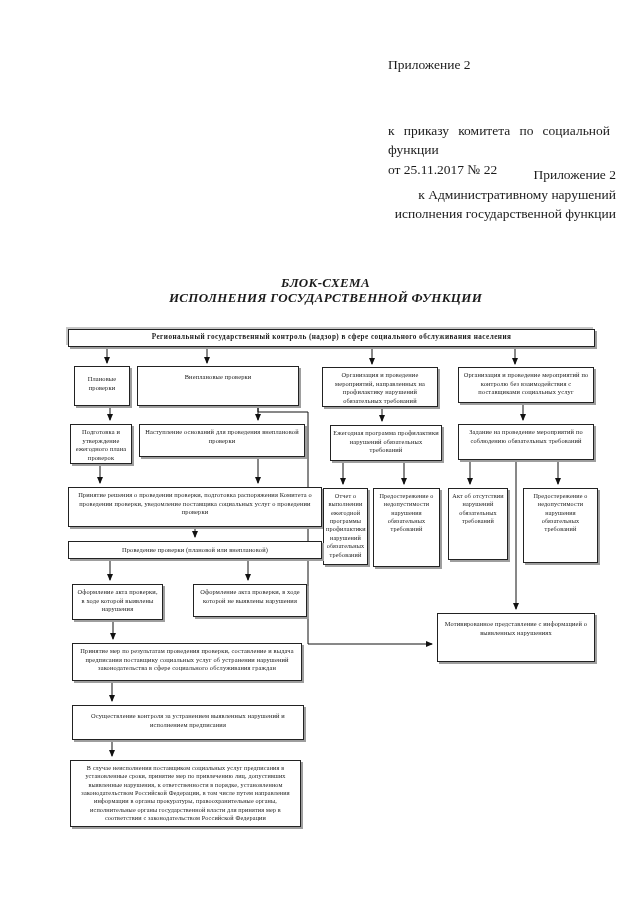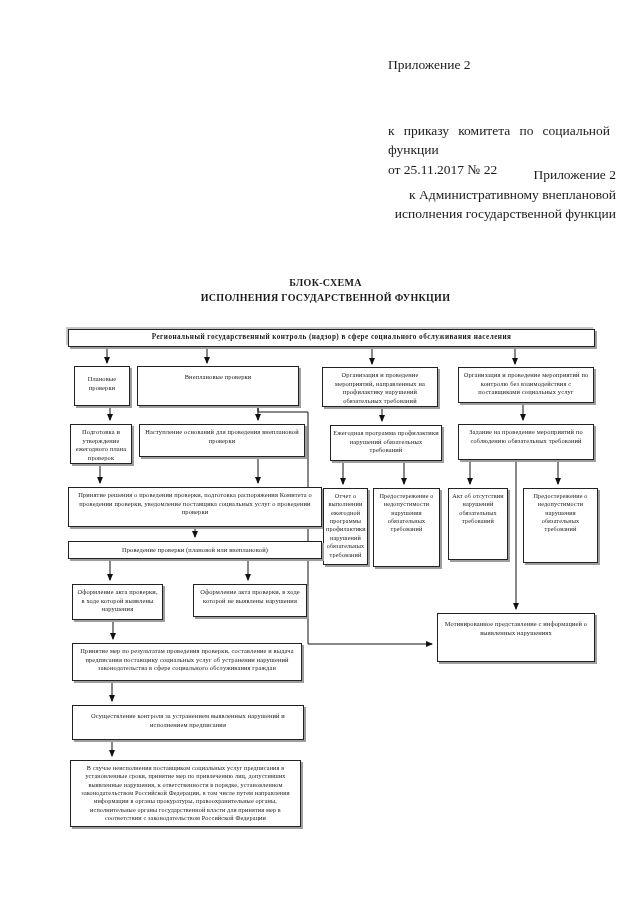--- a/index.html
+++ b/index.html
@@ -12,21 +12,21 @@
     position:absolute;left:388px;top:55px;width:222px;
     font-size:13.5px;line-height:19.5px;text-align:left;
   }
   .stamp .just{text-align:justify;text-align-last:justify;margin-top:46px;}
   .appendix{
     position:absolute;left:260px;top:165px;width:356px;
     font-size:13.5px;line-height:19.5px;text-align:right;
   }
   .doc-title{
     position:absolute;left:12px;top:276px;width:627px;
-    font-size:10px;line-height:14.5px;font-weight:bold;text-align:center;letter-spacing:.3px;
+    font-size:13px;line-height:14.5px;font-weight:bold;text-align:center;letter-spacing:.3px;font-style:italic;
   }
   
   .node{
     position:absolute;box-sizing:border-box;background:#fff;
     border:1px solid #222;box-shadow:2px 2px 0 #9e9e9e;
     font-size:6.4px;line-height:1.35;letter-spacing:.15px;
     text-align:center;padding:3px 2px;
   }
   .vcenter{display:flex;align-items:center;justify-content:center;padding-top:0;padding-bottom:0;}
   .banner{font-weight:bold;font-size:7.2px;letter-spacing:.45px;box-shadow:2px 2px 0 #9e9e9e,-2px -2px 0 #c7c7c7;}
@@ -41,21 +41,21 @@
 
   <div class="stamp">
     <div>Приложение 2</div>
     <div class="just">к приказу комитета по социальной</div>
     <div>функции</div>
     <div>от 25.11.2017 № 22</div>
   </div>
 
   <div class="appendix">
     <div>Приложение 2</div>
-    <div>к Административному внеплановой</div>
+    <div>к Административному нарушений</div>
     <div>исполнения государственной функции</div>
   </div>
 
   <div class="doc-title">
     <div>БЛОК-СХЕМА</div>
     <div>ИСПОЛНЕНИЯ ГОСУДАРСТВЕННОЙ ФУНКЦИИ</div>
   </div>
 
   <svg class="connectors" viewBox="0 0 640 905" xmlns="http://www.w3.org/2000/svg">
     <defs>

